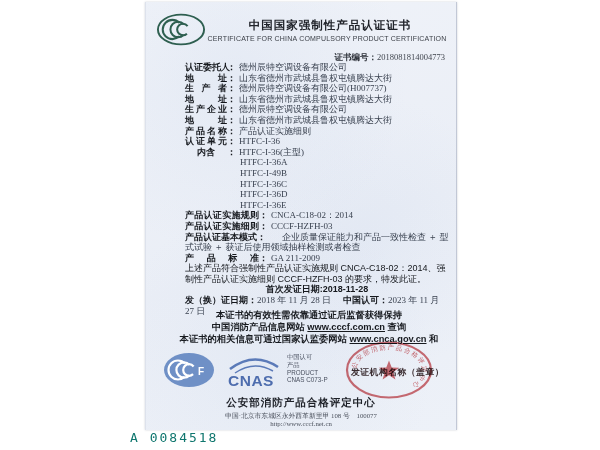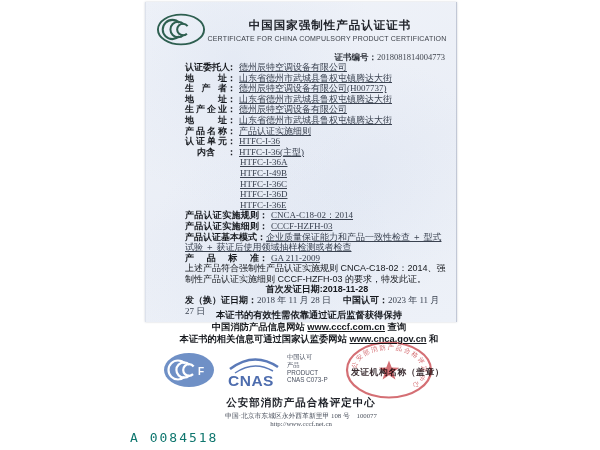--- a/index.html
+++ b/index.html
@@ -1,20 +1,20 @@
 <!DOCTYPE html>
 <html><head>
 <meta charset="utf-8">
 <style>
   html,body{margin:0;padding:0;}
   body{width:600px;height:450px;background:#ffffff;overflow:hidden;
        font-family:"Liberation Sans",sans-serif;}
   .scan{position:relative;width:600px;height:450px;background:#ffffff;}
 
-  .paper{position:absolute;left:145px;top:2px;width:312px;height:320px;
+  .paper{position:absolute;left:145px;top:2px;width:312px;height:428px;
     background:
       radial-gradient(circle at 28% 18%, rgba(186,202,228,.18), transparent 42%),
       radial-gradient(circle at 70% 55%, rgba(186,202,228,.15), transparent 45%),
       radial-gradient(circle at 40% 85%, rgba(186,202,228,.15), transparent 40%),
       linear-gradient(160deg,#f0f3f9 0%,#eaeef6 55%,#edf1f8 100%);
     box-shadow: inset -1px 0 0 #c2c8d6, inset 1px 0 0 #dde2ec, 0 0 2px rgba(60,70,90,.25);}
 
   
   .ccc-top{position:absolute;left:11px;top:11px;}
   .hdr-title{position:absolute;left:66px;right:8px;top:16px;text-align:center;
@@ -26,24 +26,24 @@
   .certno b{font-weight:bold;color:#2a2e36;font-family:"Liberation Sans",sans-serif;}
 
   
   .body{position:absolute;left:40px;top:60px;width:264px;font-size:9px;color:#2a2f38;}
   .row{display:flex;line-height:10.6px;white-space:nowrap;align-items:baseline;}
   .lbl{font-weight:bold;color:#15181d;flex:none;}
   .j46{width:42px;text-align:justify;text-align-last:justify;}
   .j76{width:74px;text-align:justify;text-align-last:justify;}
   .jr{width:42px;text-align:center;}
   .colon{font-weight:bold;color:#15181d;flex:none;}
-  .val{font-family:"Liberation Serif",serif;color:#3a4250;margin-left:3px;text-decoration:underline;}
+  .val{font-family:"Liberation Serif",serif;color:#3a4250;margin-left:3px;}
   .spacer{width:52px;flex:none;}
   .para{line-height:10.6px;margin:0;}
-  .para .val{margin-left:0;}
+  .para .val{margin-left:16px;}
   .stmt{line-height:10.6px;font-weight:normal;color:#15181d;margin:0;}
   .center-row{line-height:10.6px;text-align:center;font-weight:bold;color:#15181d;}
   .dates{line-height:10.6px;}
   .dates .d{font-family:"Liberation Serif",serif;color:#3a4250;}
   .gap{display:inline-block;width:12px;}
 
   
   .notice{position:absolute;left:30px;right:14px;top:308px;text-align:center;
     font-size:9.3px;font-weight:bold;color:#181b20;line-height:11.8px;}
   .notice .url{text-decoration:underline;}

